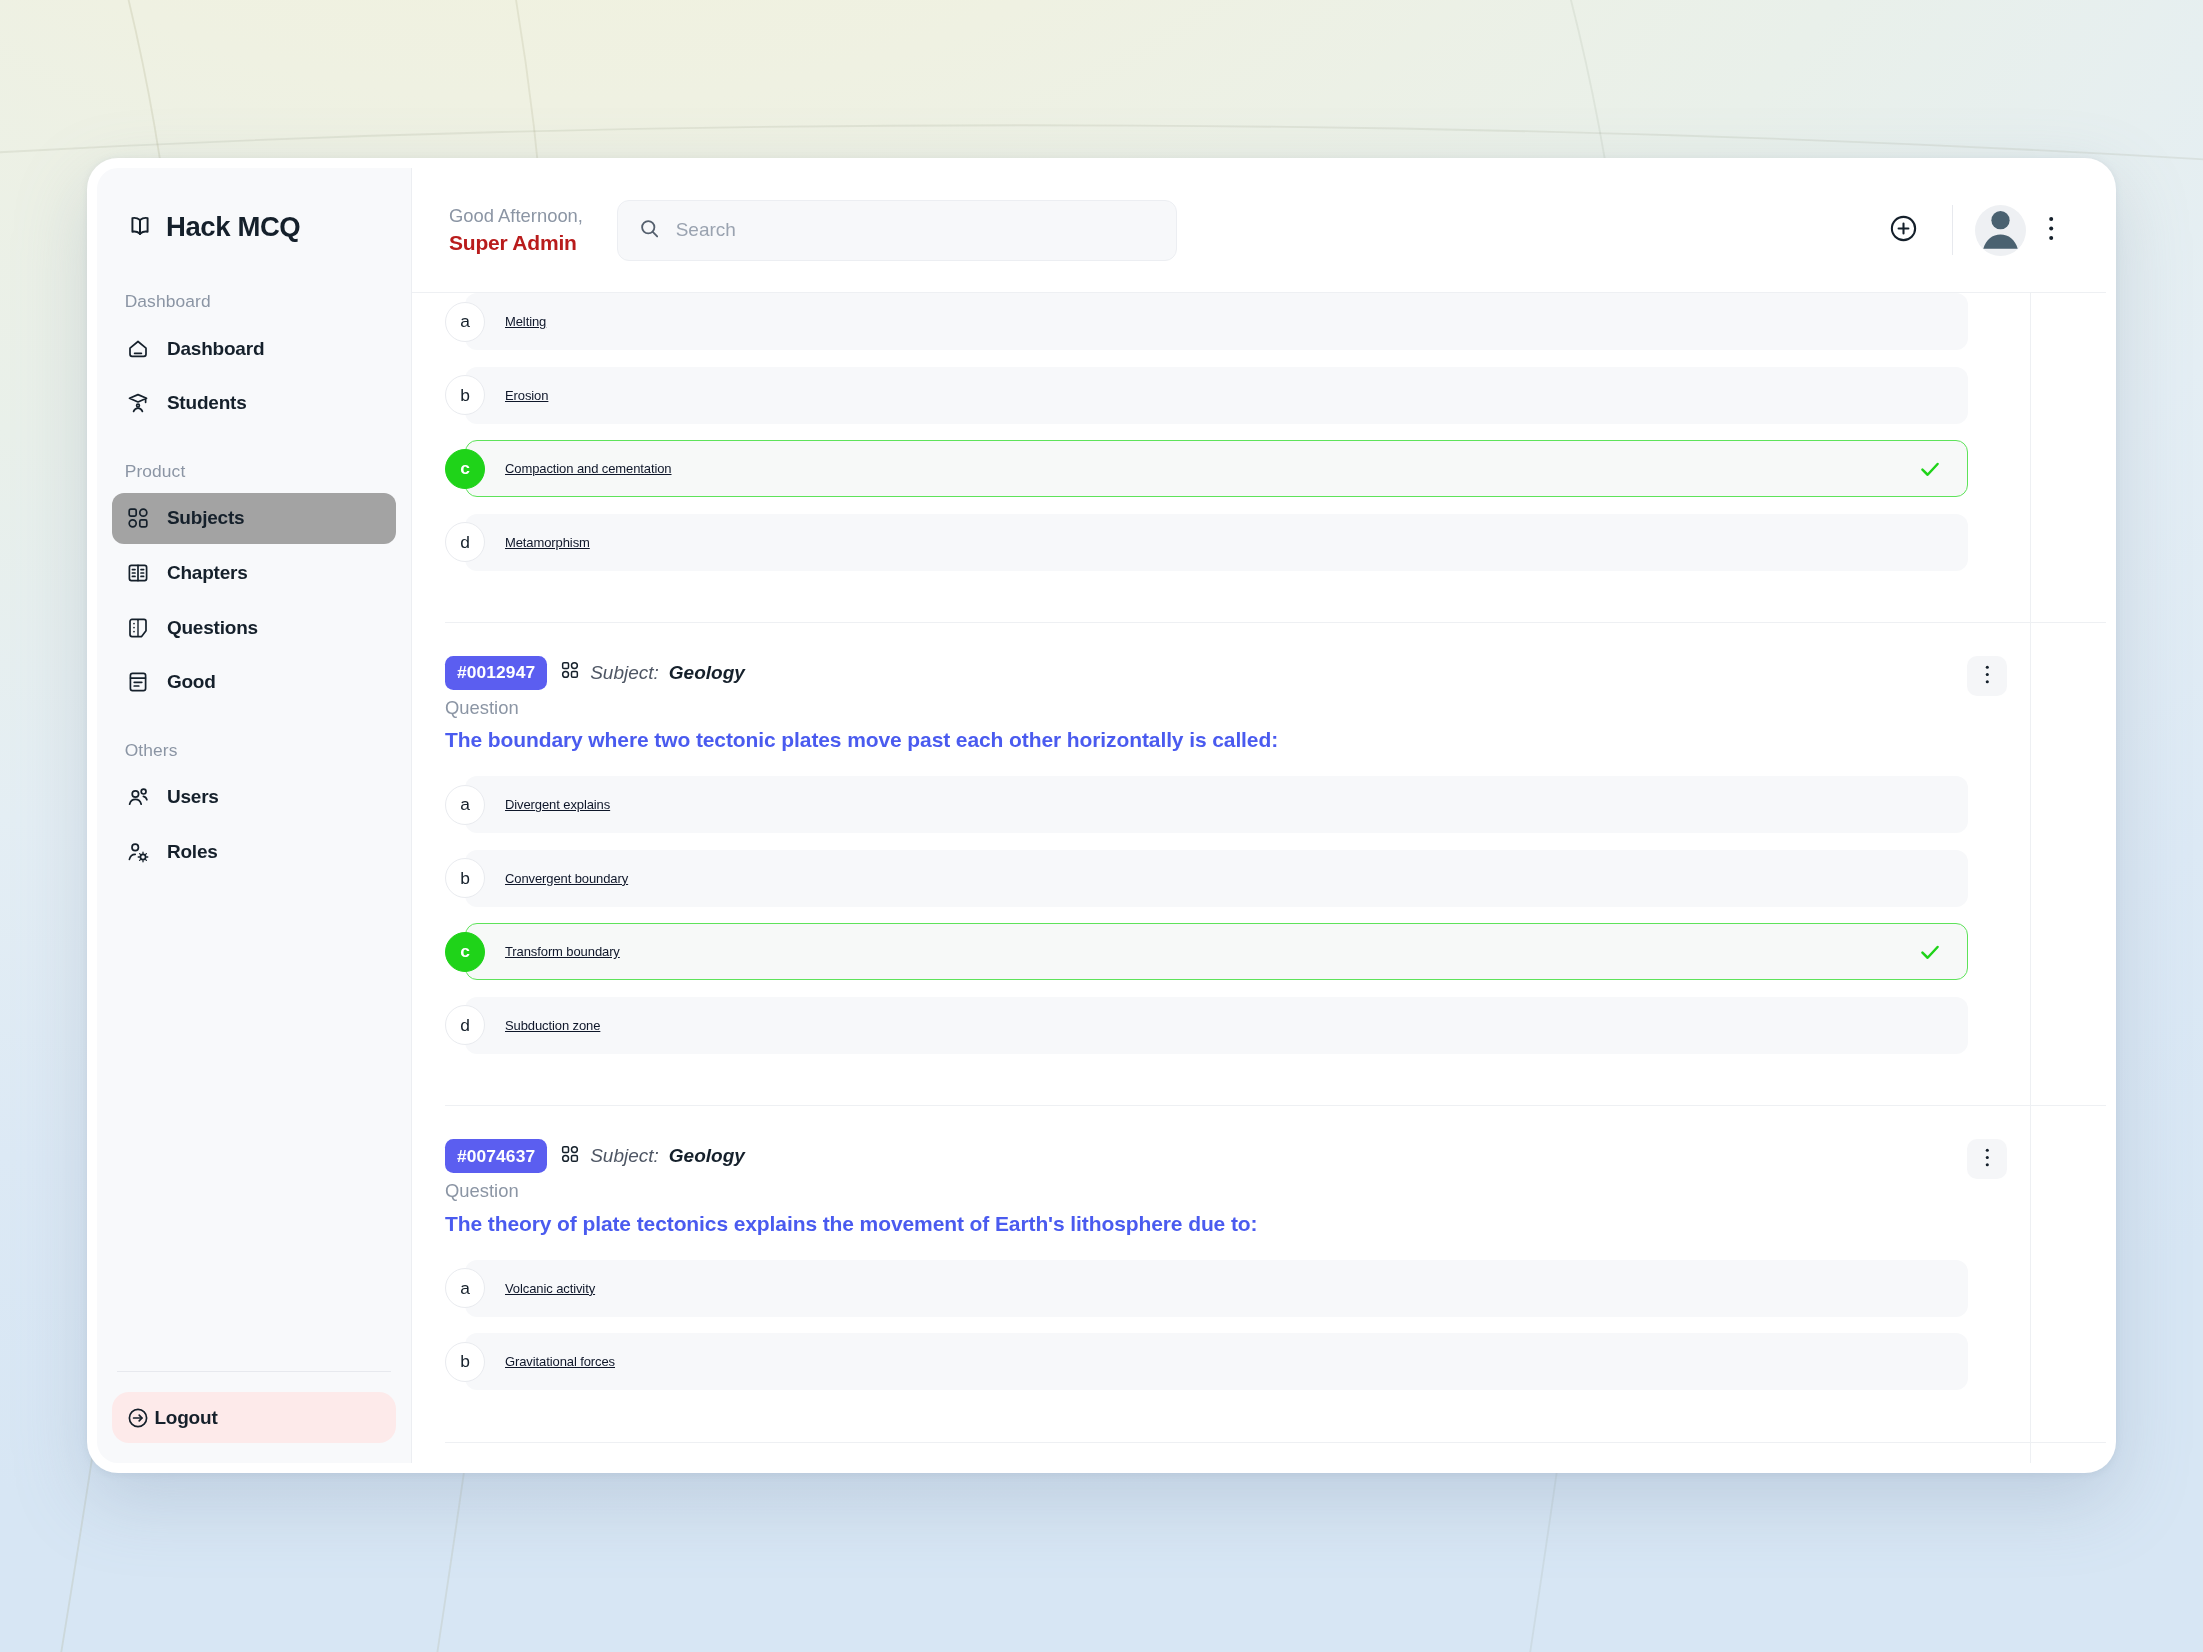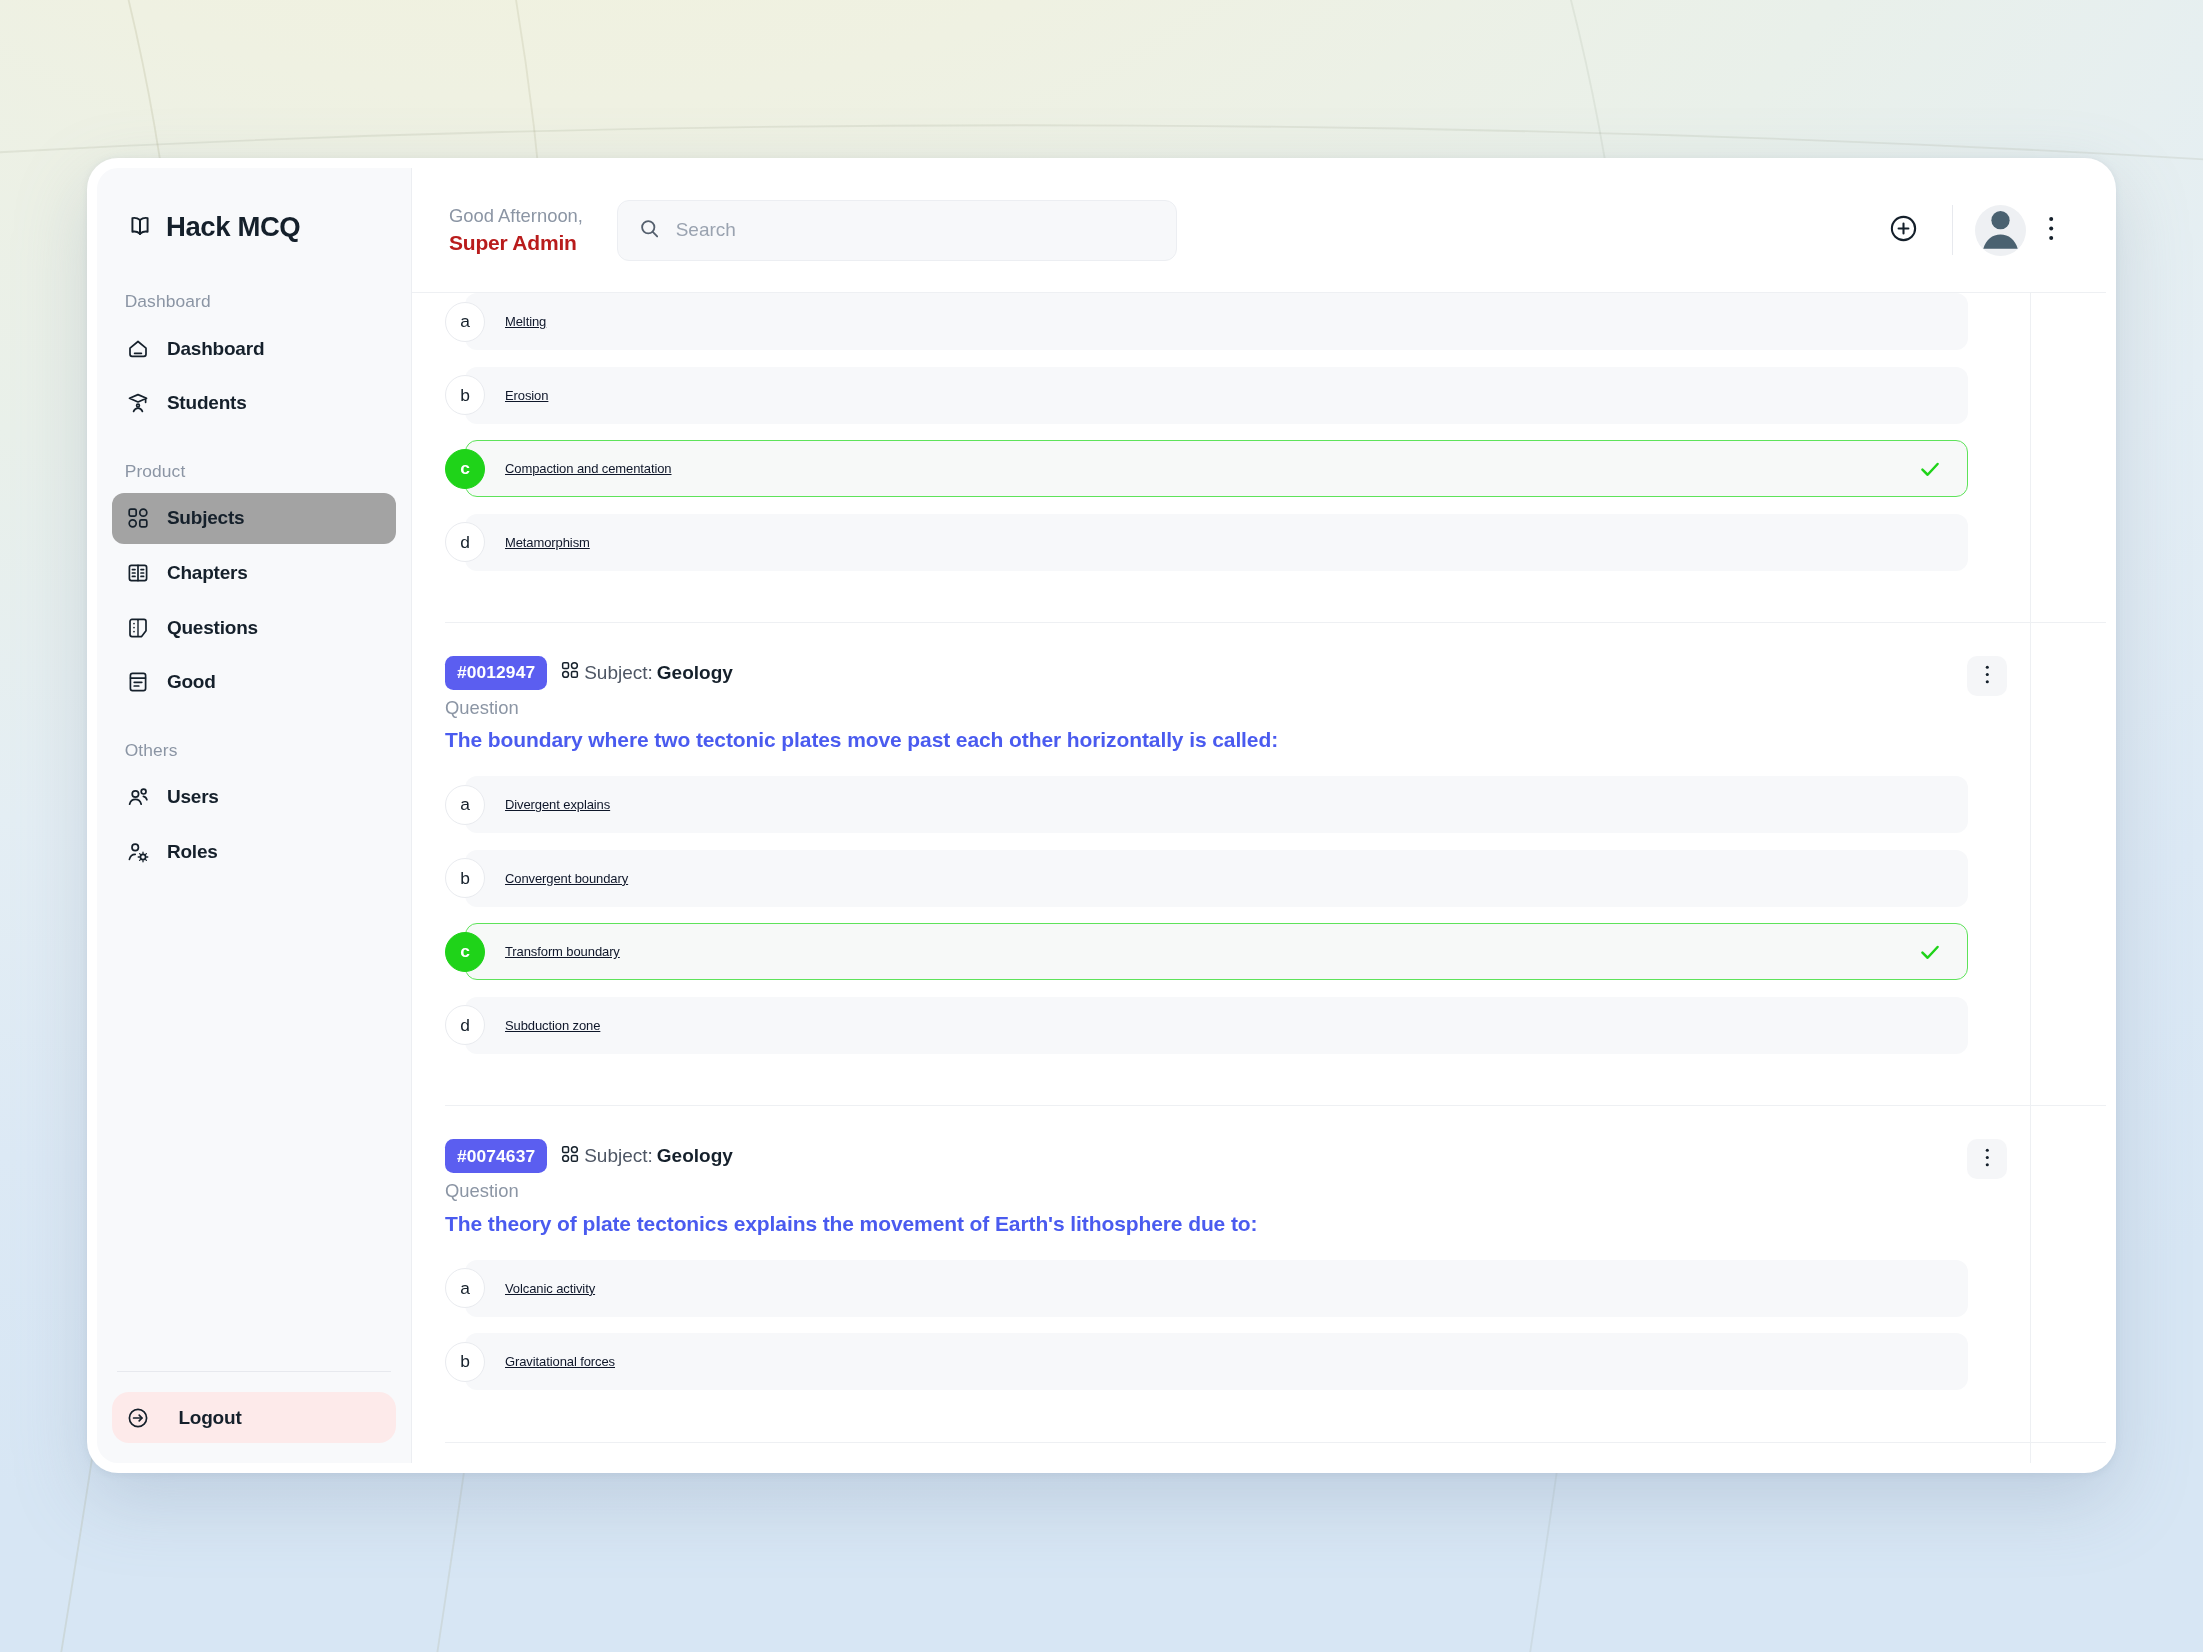--- a/index.html
+++ b/index.html
@@ -94,21 +94,21 @@
 
   .sidebar-divider {
     height: 0.9px;
     background: #e7e9ee;
     margin: 0 20px 20px 20px;
   }
 
   .logout-btn {
     display: flex;
     align-items: center;
-    gap: 28px;
+    gap: 4px;
     height: 51px;
     margin: 0 14.7px;
     padding: 0 14.7px;
     border-radius: 17px;
     background: #fdeaea;
     cursor: pointer;
   }
   .logout-label {
     font-size: 19px;
     font-weight: 700;
@@ -228,23 +228,24 @@
     color: #ffffff;
     font-size: 17.4px;
     font-weight: 700;
     border-radius: 8.3px;
     padding: 6.4px 12px;
     letter-spacing: 0.1px;
   }
   .qsubject {
     display: flex;
     align-items: center;
-    gap: 4px;
+    gap: 10px;
     font-size: 19px;
     color: #4e5664;
+    font-style: italic;
   }
   .qsubject b { color: #15202b; font-weight: 700; }
 
   .qlabel {
     font-size: 18.4px;
     color: #8b95a4;
     margin: 7.3px 0 9.2px 0;
   }
   .qtext {
     font-size: 21px;

